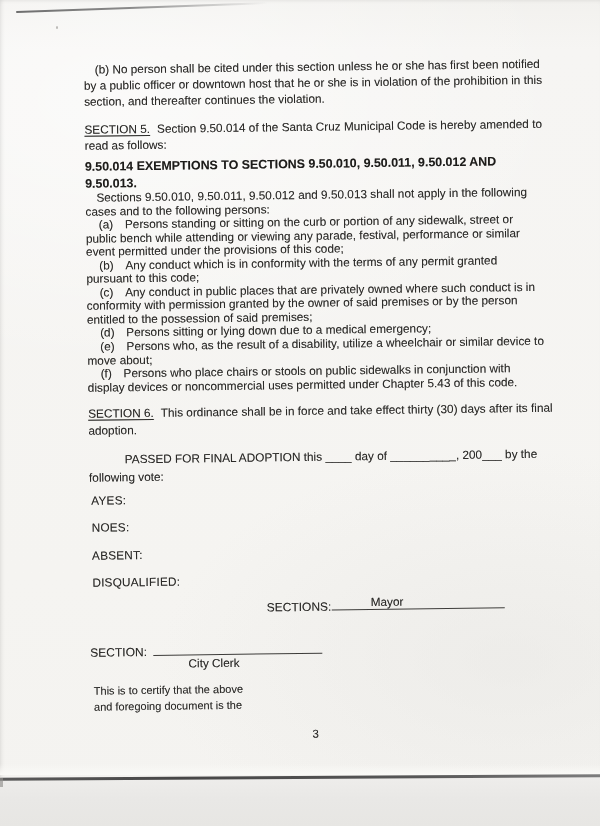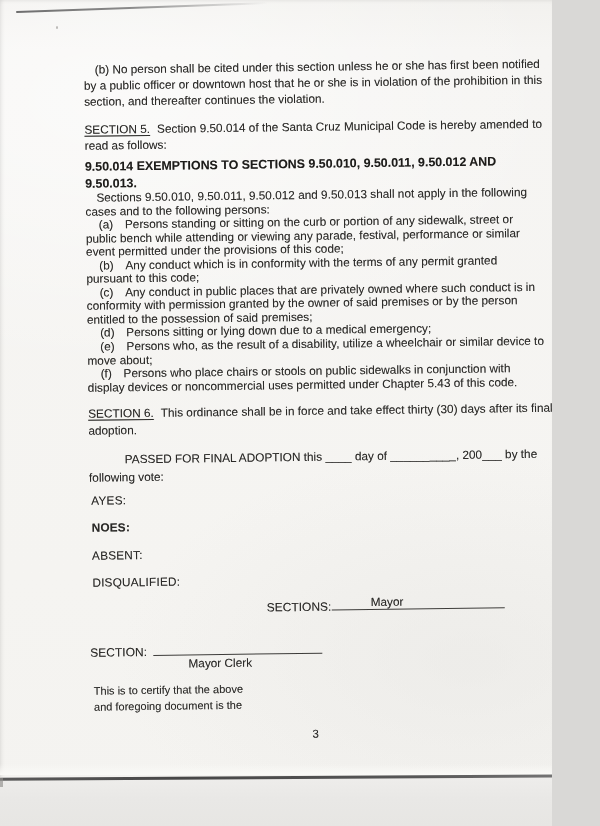--- a/index.html
+++ b/index.html
@@ -1,17 +1,17 @@
 <!DOCTYPE html>
 <html><head>
 <meta charset="utf-8">
 <style>
   html,body{margin:0;padding:0;background:#d9d8d6;}
   .scan{
-    position:relative;width:552px;height:826px;overflow:hidden;
+    position:relative;width:600px;height:826px;overflow:hidden;
     background:
       radial-gradient(700px 420px at 20% 12%, rgba(255,255,255,.55), rgba(255,255,255,0) 65%),
       radial-gradient(500px 300px at 85% 80%, rgba(230,229,226,.5), rgba(230,229,226,0) 70%),
       linear-gradient(180deg,#f2f1ee 0%,#f6f5f3 6%,#f5f4f1 70%,#f4f3f0 100%);
     box-shadow:inset 3px 0 4px -2px rgba(0,0,0,.10), inset 0 3px 4px -2px rgba(0,0,0,.06);
     font-family:"Liberation Sans","DejaVu Sans",sans-serif;
   }
   .content{
     position:absolute;left:0;top:0;width:600px;height:826px;
     transform:rotate(-0.75deg);transform-origin:300px 400px;
@@ -25,21 +25,21 @@
   .headg{left:88px;top:156px;line-height:17.4px;font-weight:bold;font-size:12.4px;color:#1d1c1a;}
   .exem{left:88px;top:189px;line-height:13.55px;}
   .sec6{left:88px;top:403px;line-height:17.2px;}
   .adopt{left:88px;top:448px;line-height:18.2px;}
   .ind11{text-indent:11px;}
   .ind13{text-indent:13px;}
   .ind36{text-indent:36px;}
   .seclabel{text-decoration:underline;text-underline-offset:2px;text-decoration-thickness:1px;}
   .after-label{margin-left:7px;}
   .vote{position:absolute;left:90px;letter-spacing:.2px;}
-  .v0{top:491px;text-align:center;} .v1{top:518px;font-weight:bold;} .v2{top:546px;} .v3{top:573px;}
+  .v0{top:491px;text-align:center;} .v1{top:518px;} .v2{top:546px;} .v3{top:573px;}
   .approved-row{left:264px;top:599px;font-size:12px;}
   .mayor{left:368px;top:596px;}
   .attest-row{left:87px;top:642px;font-size:12px;}
   .cityclerk{left:185px;top:655px;}
   .sigline{display:inline-block;border-bottom:1.5px solid #3d3c3a;height:11px;vertical-align:baseline;}
   .sig-approved{width:173px;}
   .sig-attest{width:169px;margin-left:6px;}
   .cert{left:90px;top:680px;line-height:16.2px;font-size:11px;}
   .pagenum{left:308px;top:728px;font-size:11.5px;}
   
@@ -122,21 +122,21 @@
     <div class="vote v3">DISQUALIFIED:</div>
 
     <div class="blk approved-row">
       <span>SECTIONS:</span><span class="sigline sig-approved"></span>
     </div>
     <div class="blk mayor">Mayor</div>
 
     <div class="blk attest-row">
       <span>SECTION:</span><span class="sigline sig-attest"></span>
     </div>
-    <div class="blk cityclerk">Mayor Clerk</div>
+    <div class="blk cityclerk">City Clerk</div>
 
     <div class="blk cert">
       <div class="line">This is to certify that the above</div>
       <div class="line">and foregoing document is the</div>
     </div>
 
     <div class="blk pagenum">3</div>
 
   </div>
 

